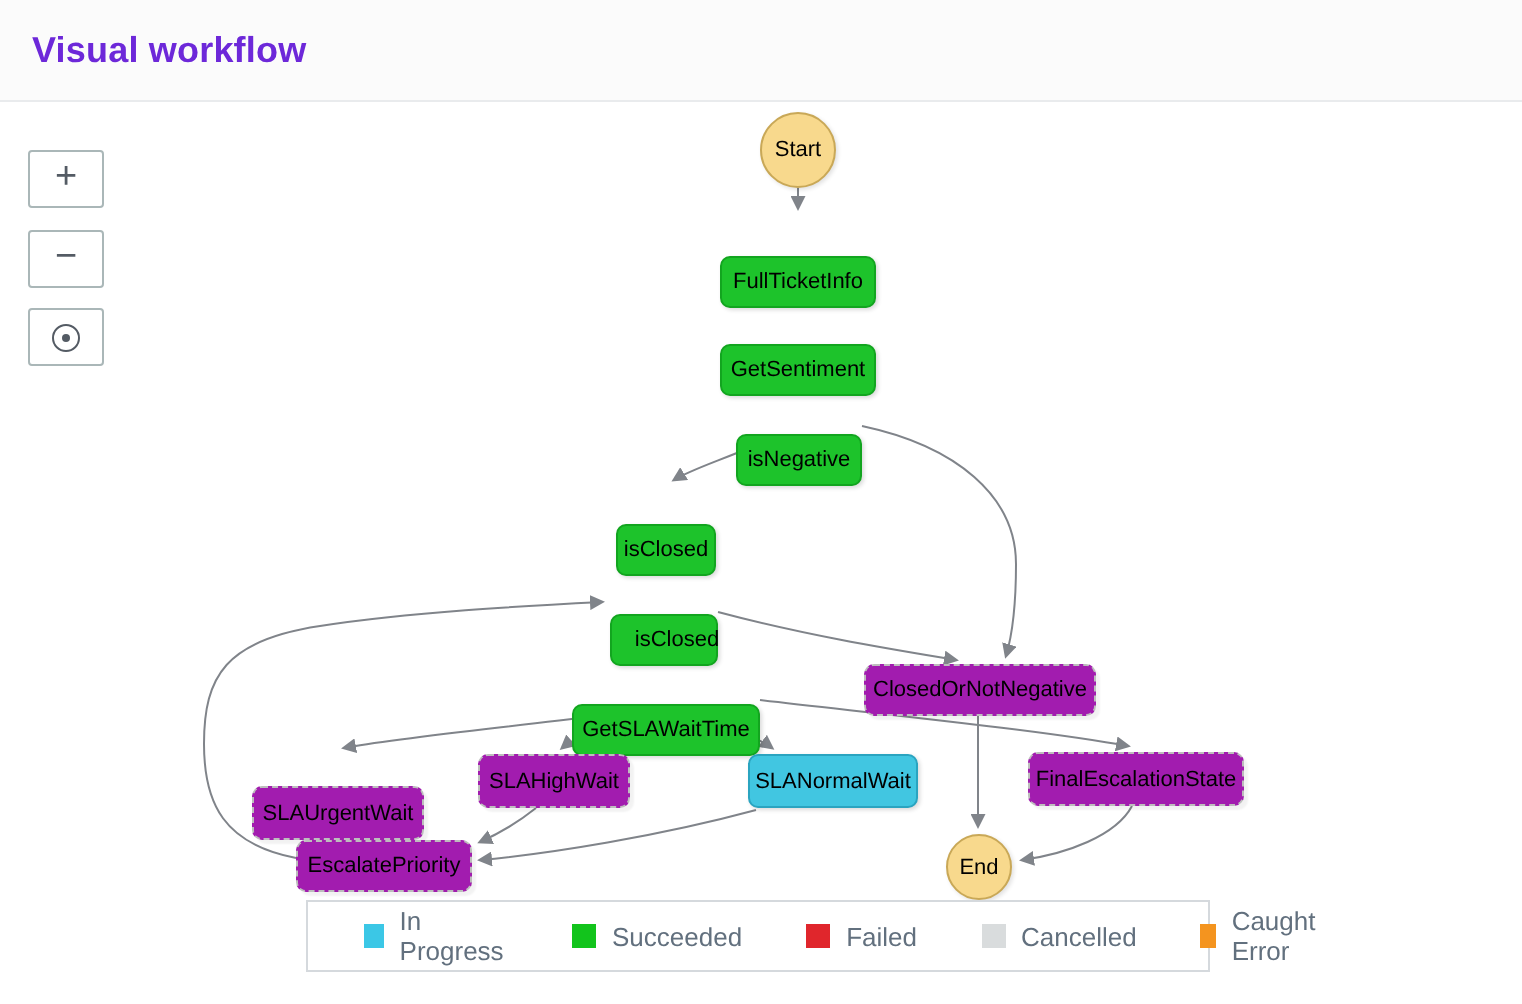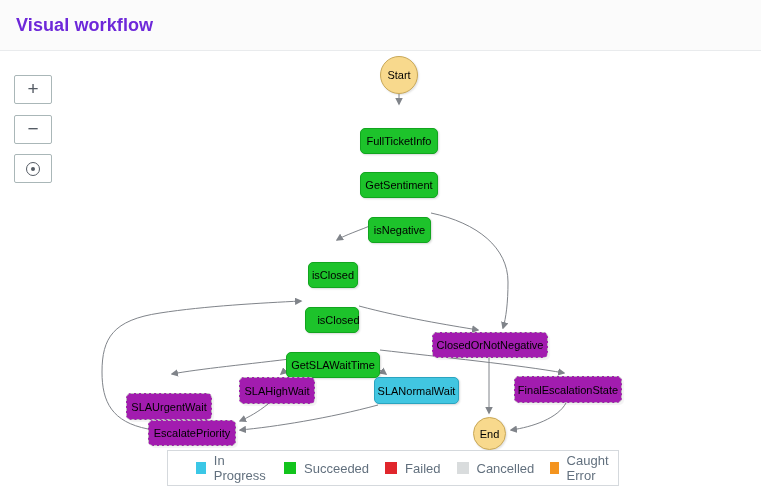--- a/index.html
+++ b/index.html
@@ -36,21 +36,21 @@
     white-space:nowrap;cursor:pointer;
   }
   .st-succeeded{background:var(--c-succeeded);border:1px solid #12a51f;box-shadow:1px 1px 2px rgba(0,0,0,.15);margin-top:20px;}
   .st-in-progress{background:var(--c-inprogress);border:1px solid #2aa4c0;box-shadow:1px 1px 2px rgba(0,0,0,.15);}
   .st-not-executed{background:#a21caf;border:1px dashed #bdbdbd;box-shadow:2px 2px 1px rgba(0,0,0,.05);text-align:center;}
   .st-terminal{background:var(--c-terminal);border:1px solid #c9a857;border-radius:50%;box-shadow:1px 1px 2px rgba(0,0,0,.12);}
   
   .legend{
     position:absolute;left:153px;top:450px;width:452px;height:36px;
     background:#fff;border:1px solid #d5d9dd;box-sizing:border-box;
-    display:flex;align-items:center;padding-left:28px;gap:16px;margin-left:14px;
+    display:flex;align-items:center;padding-left:28px;gap:32px;
   }
   .legend-item{display:flex;align-items:center;gap:8px;}
   .legend-swatch{width:12px;height:12px;display:inline-block;}
   .legend-label{font-size:13px;color:#62707e;}
 </style>
 </head>
 <body>
 
 <div class="screen">
 

